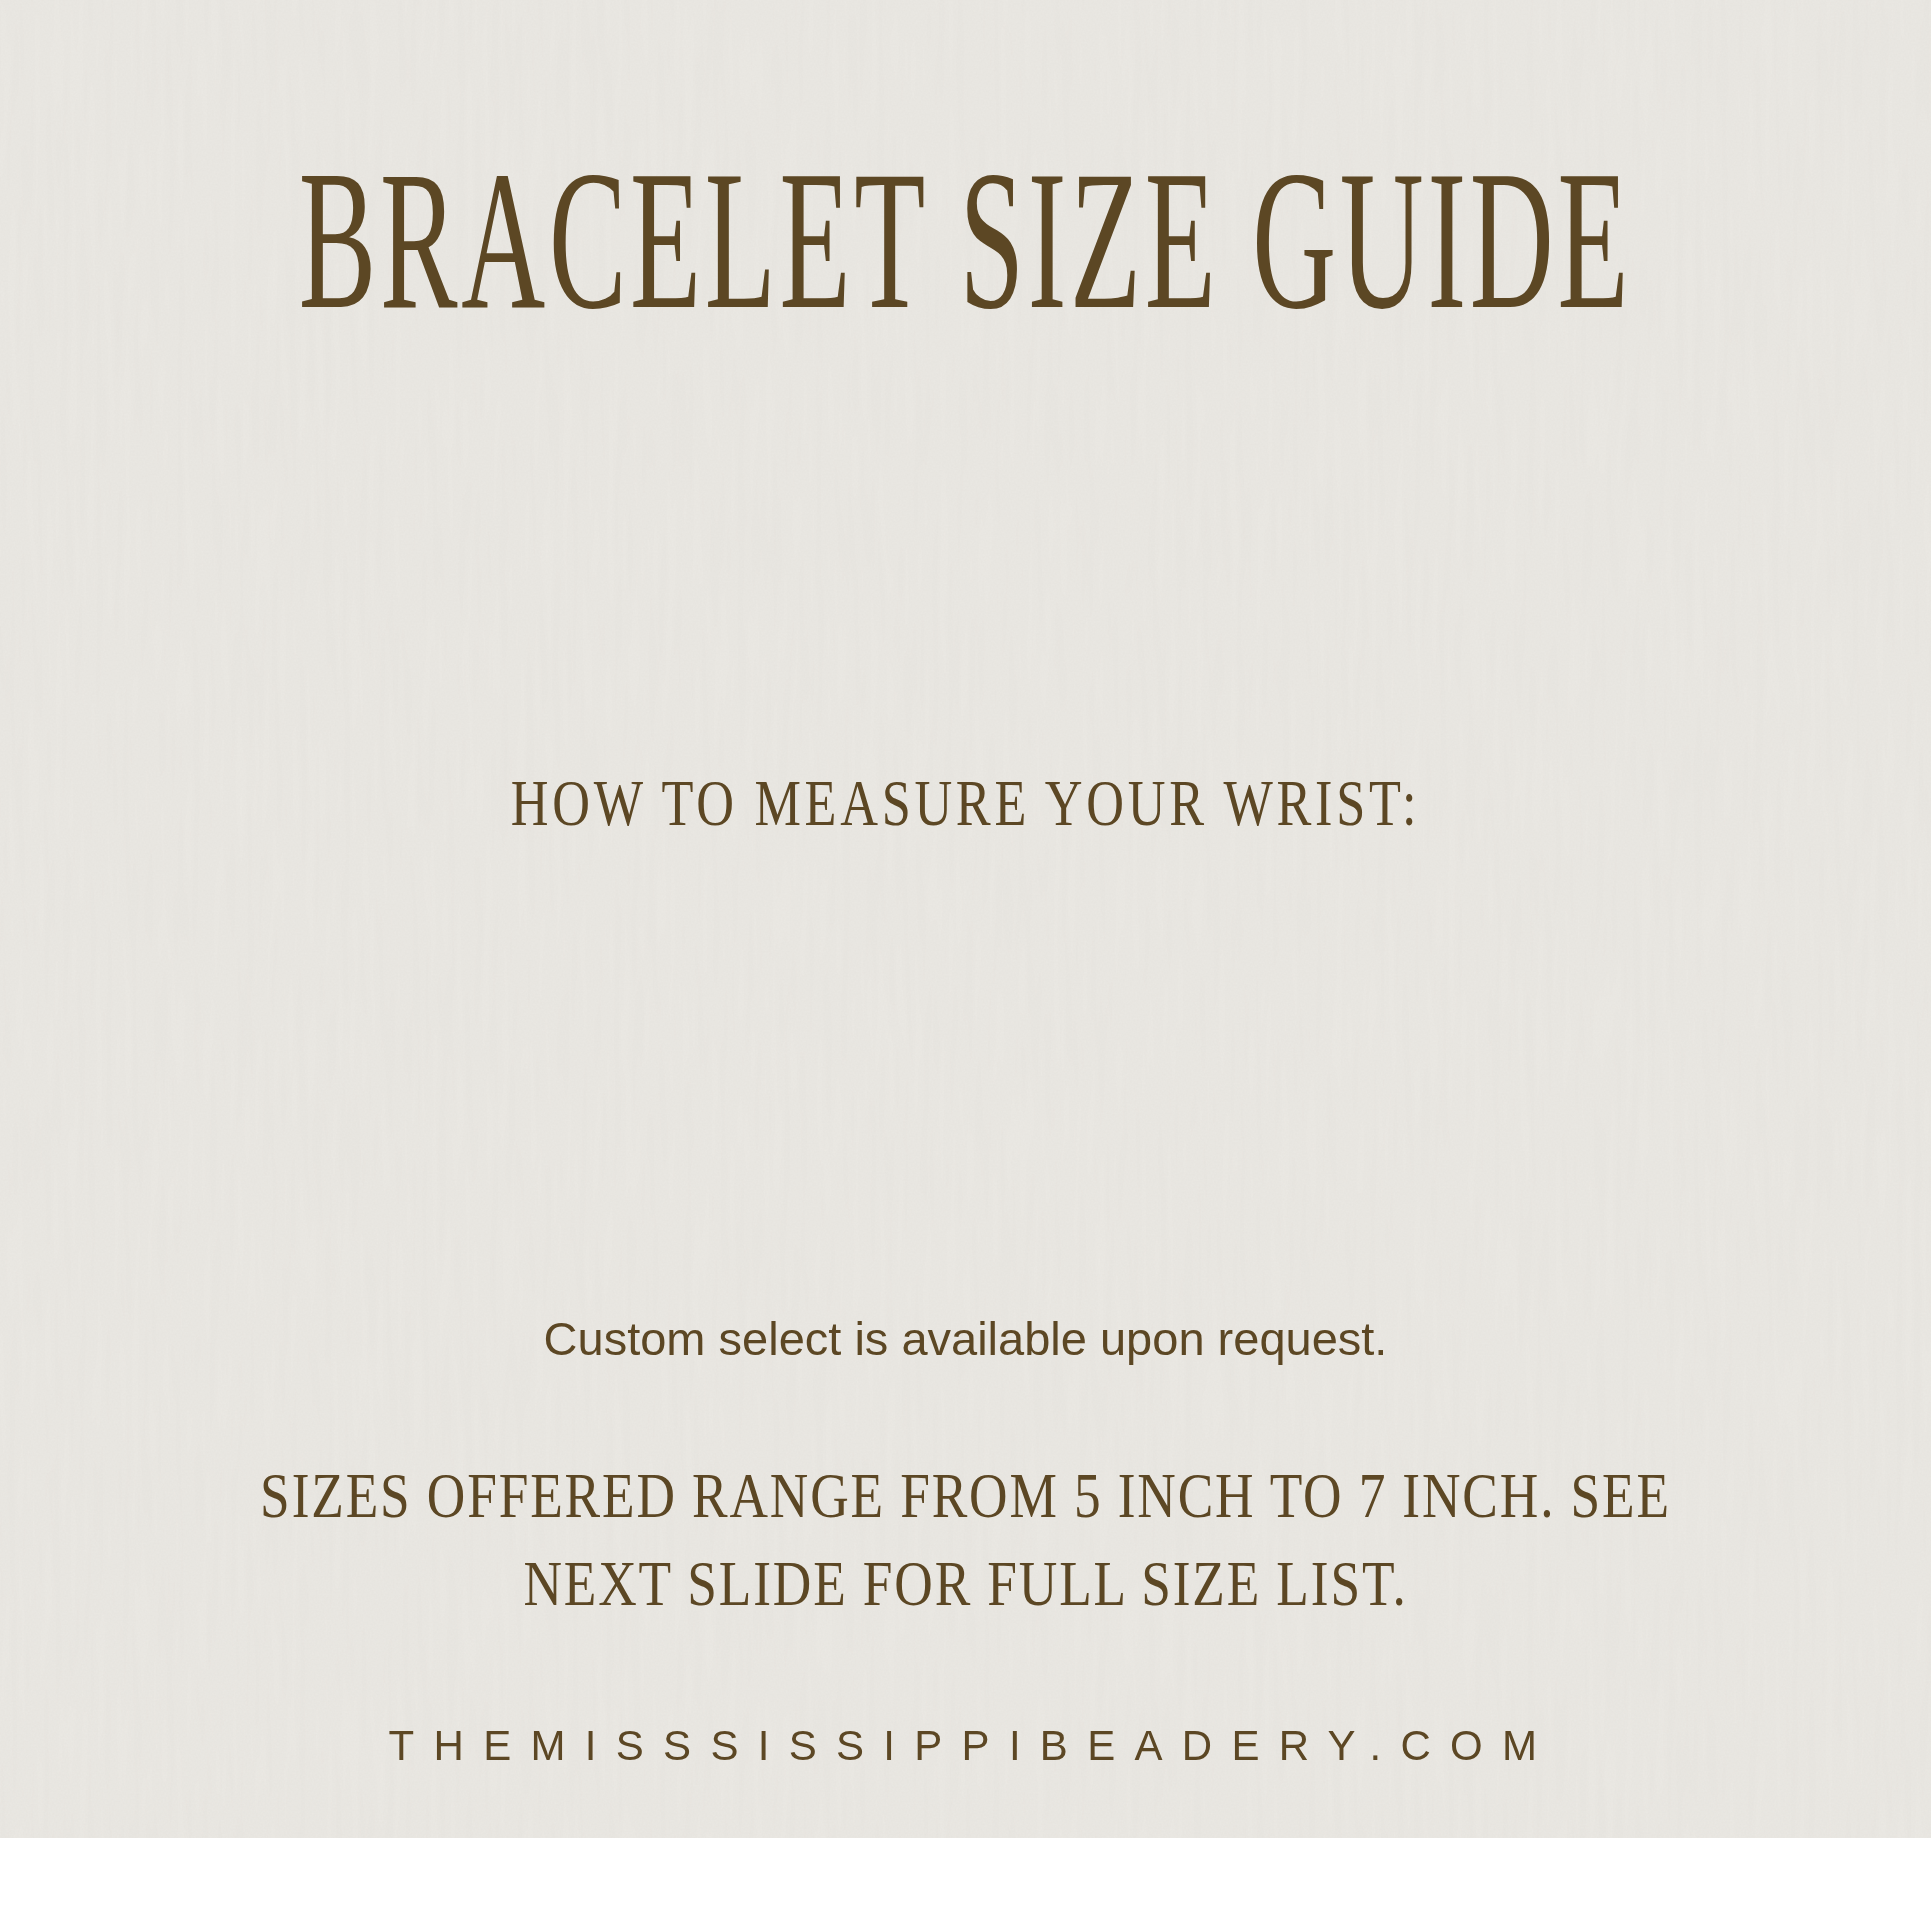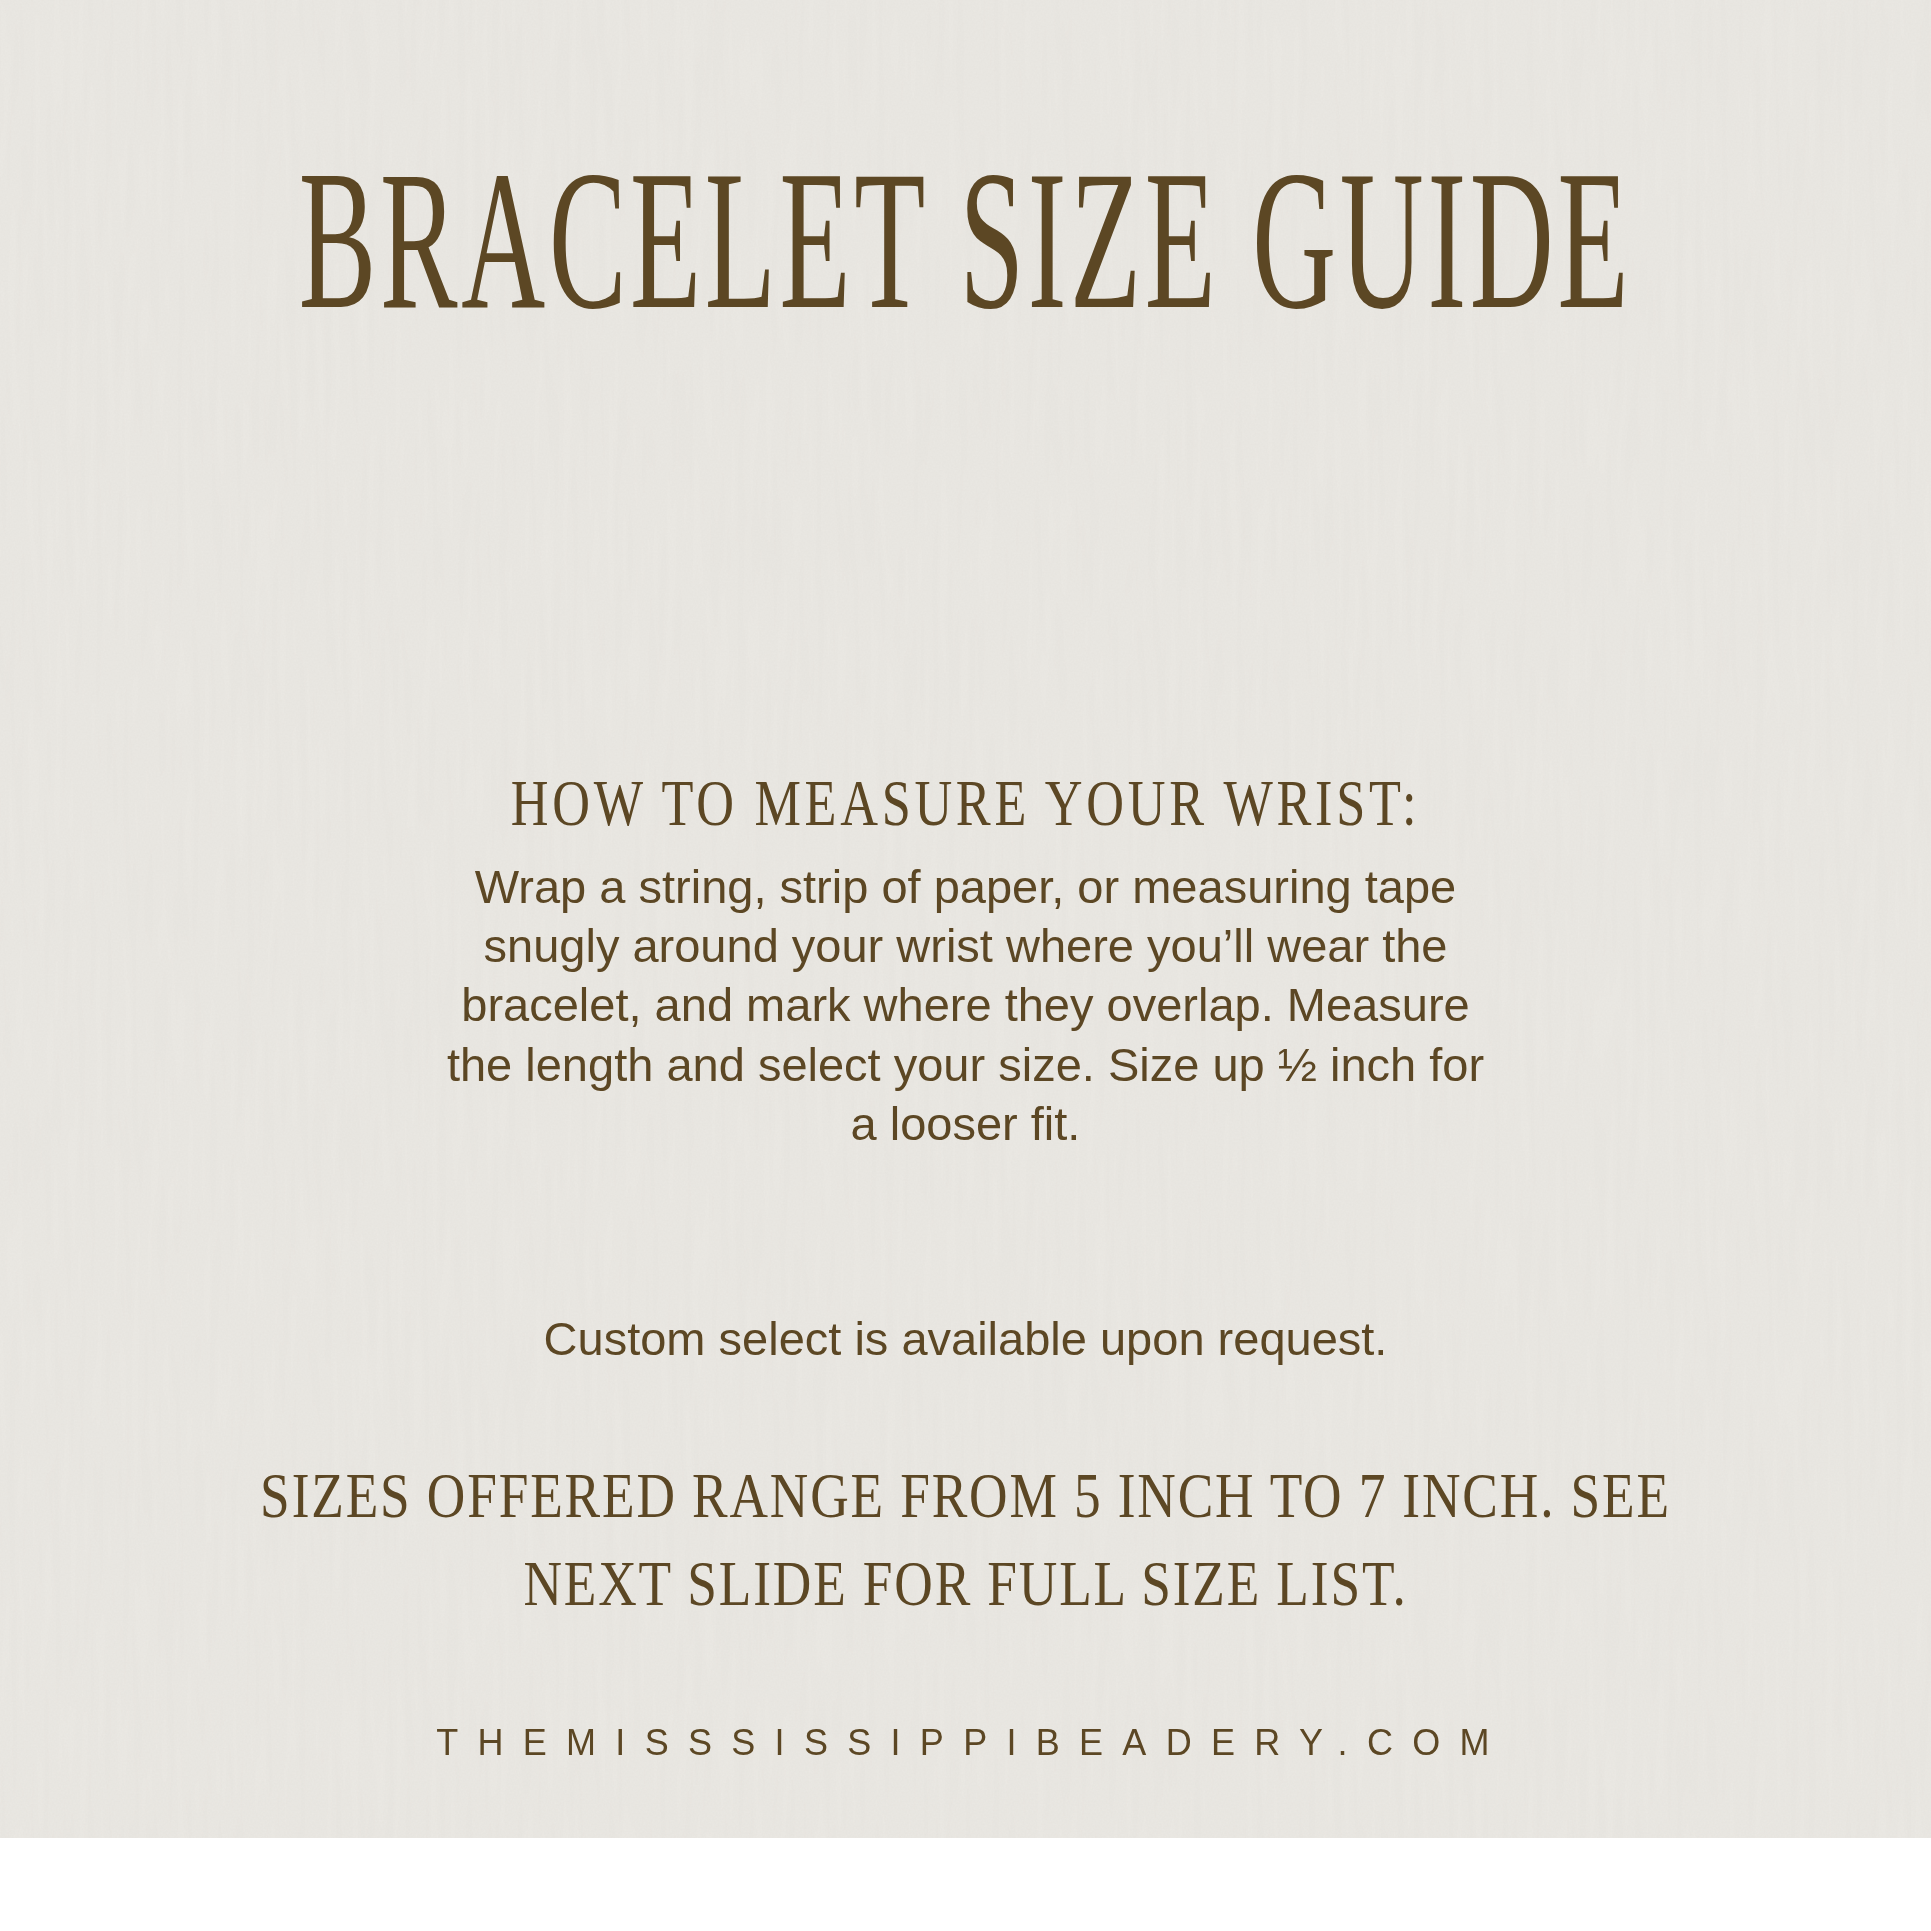--- a/index.html
+++ b/index.html
@@ -84,21 +84,21 @@
     top: 1453px;
     padding: 0 145px;
     font-size: 55px;
     letter-spacing: 1.9px;
     line-height: 1.38;
     transform: scale(0.97, 1.15);
     transform-origin: 50% 0%;
   }
   .website {
     top: 1722px;
-    font-size: 36px;
+    font-size: 42px;
     letter-spacing: 19.3px;
     padding-left: 14px;
   }
 </style>
 </head>
 <body>
 
 <div class="canvas">
 
   <svg class="texture" width="1931" height="1931" viewBox="0 0 2000 2000" aria-hidden="true">
@@ -115,25 +115,20 @@
     <rect width="2000" height="2000" fill="#ECEAE5"></rect>
     <rect width="2000" height="2000" filter="url(#fibers)"></rect>
     <rect width="2000" height="2000" filter="url(#grain)"></rect>
   </svg>
 
   <h1 class="text-block display title">BRACELET SIZE GUIDE</h1>
 
 
   <h2 class="text-block display how-heading">HOW TO MEASURE YOUR WRIST:</h2>
 
-  <p class="text-block sans prelines how-body">Wrap a string, strip of paper, or measuring tape
-snugly around your wrist where you’ll wear the
-bracelet, and mark where they overlap. Measure
-the length and select your size. Size up ½ inch for
-a looser fit.</p>
 
   <p class="text-block sans custom-note">Custom select is available upon request.</p>
 
   <p class="text-block display prelines sizes-note">SIZES OFFERED RANGE FROM 5 INCH TO 7 INCH. SEE
 NEXT SLIDE FOR FULL SIZE LIST.</p>
 
   <div class="text-block sans website">THEMISSSISSIPPIBEADERY.COM</div>
 
 </div>
 

